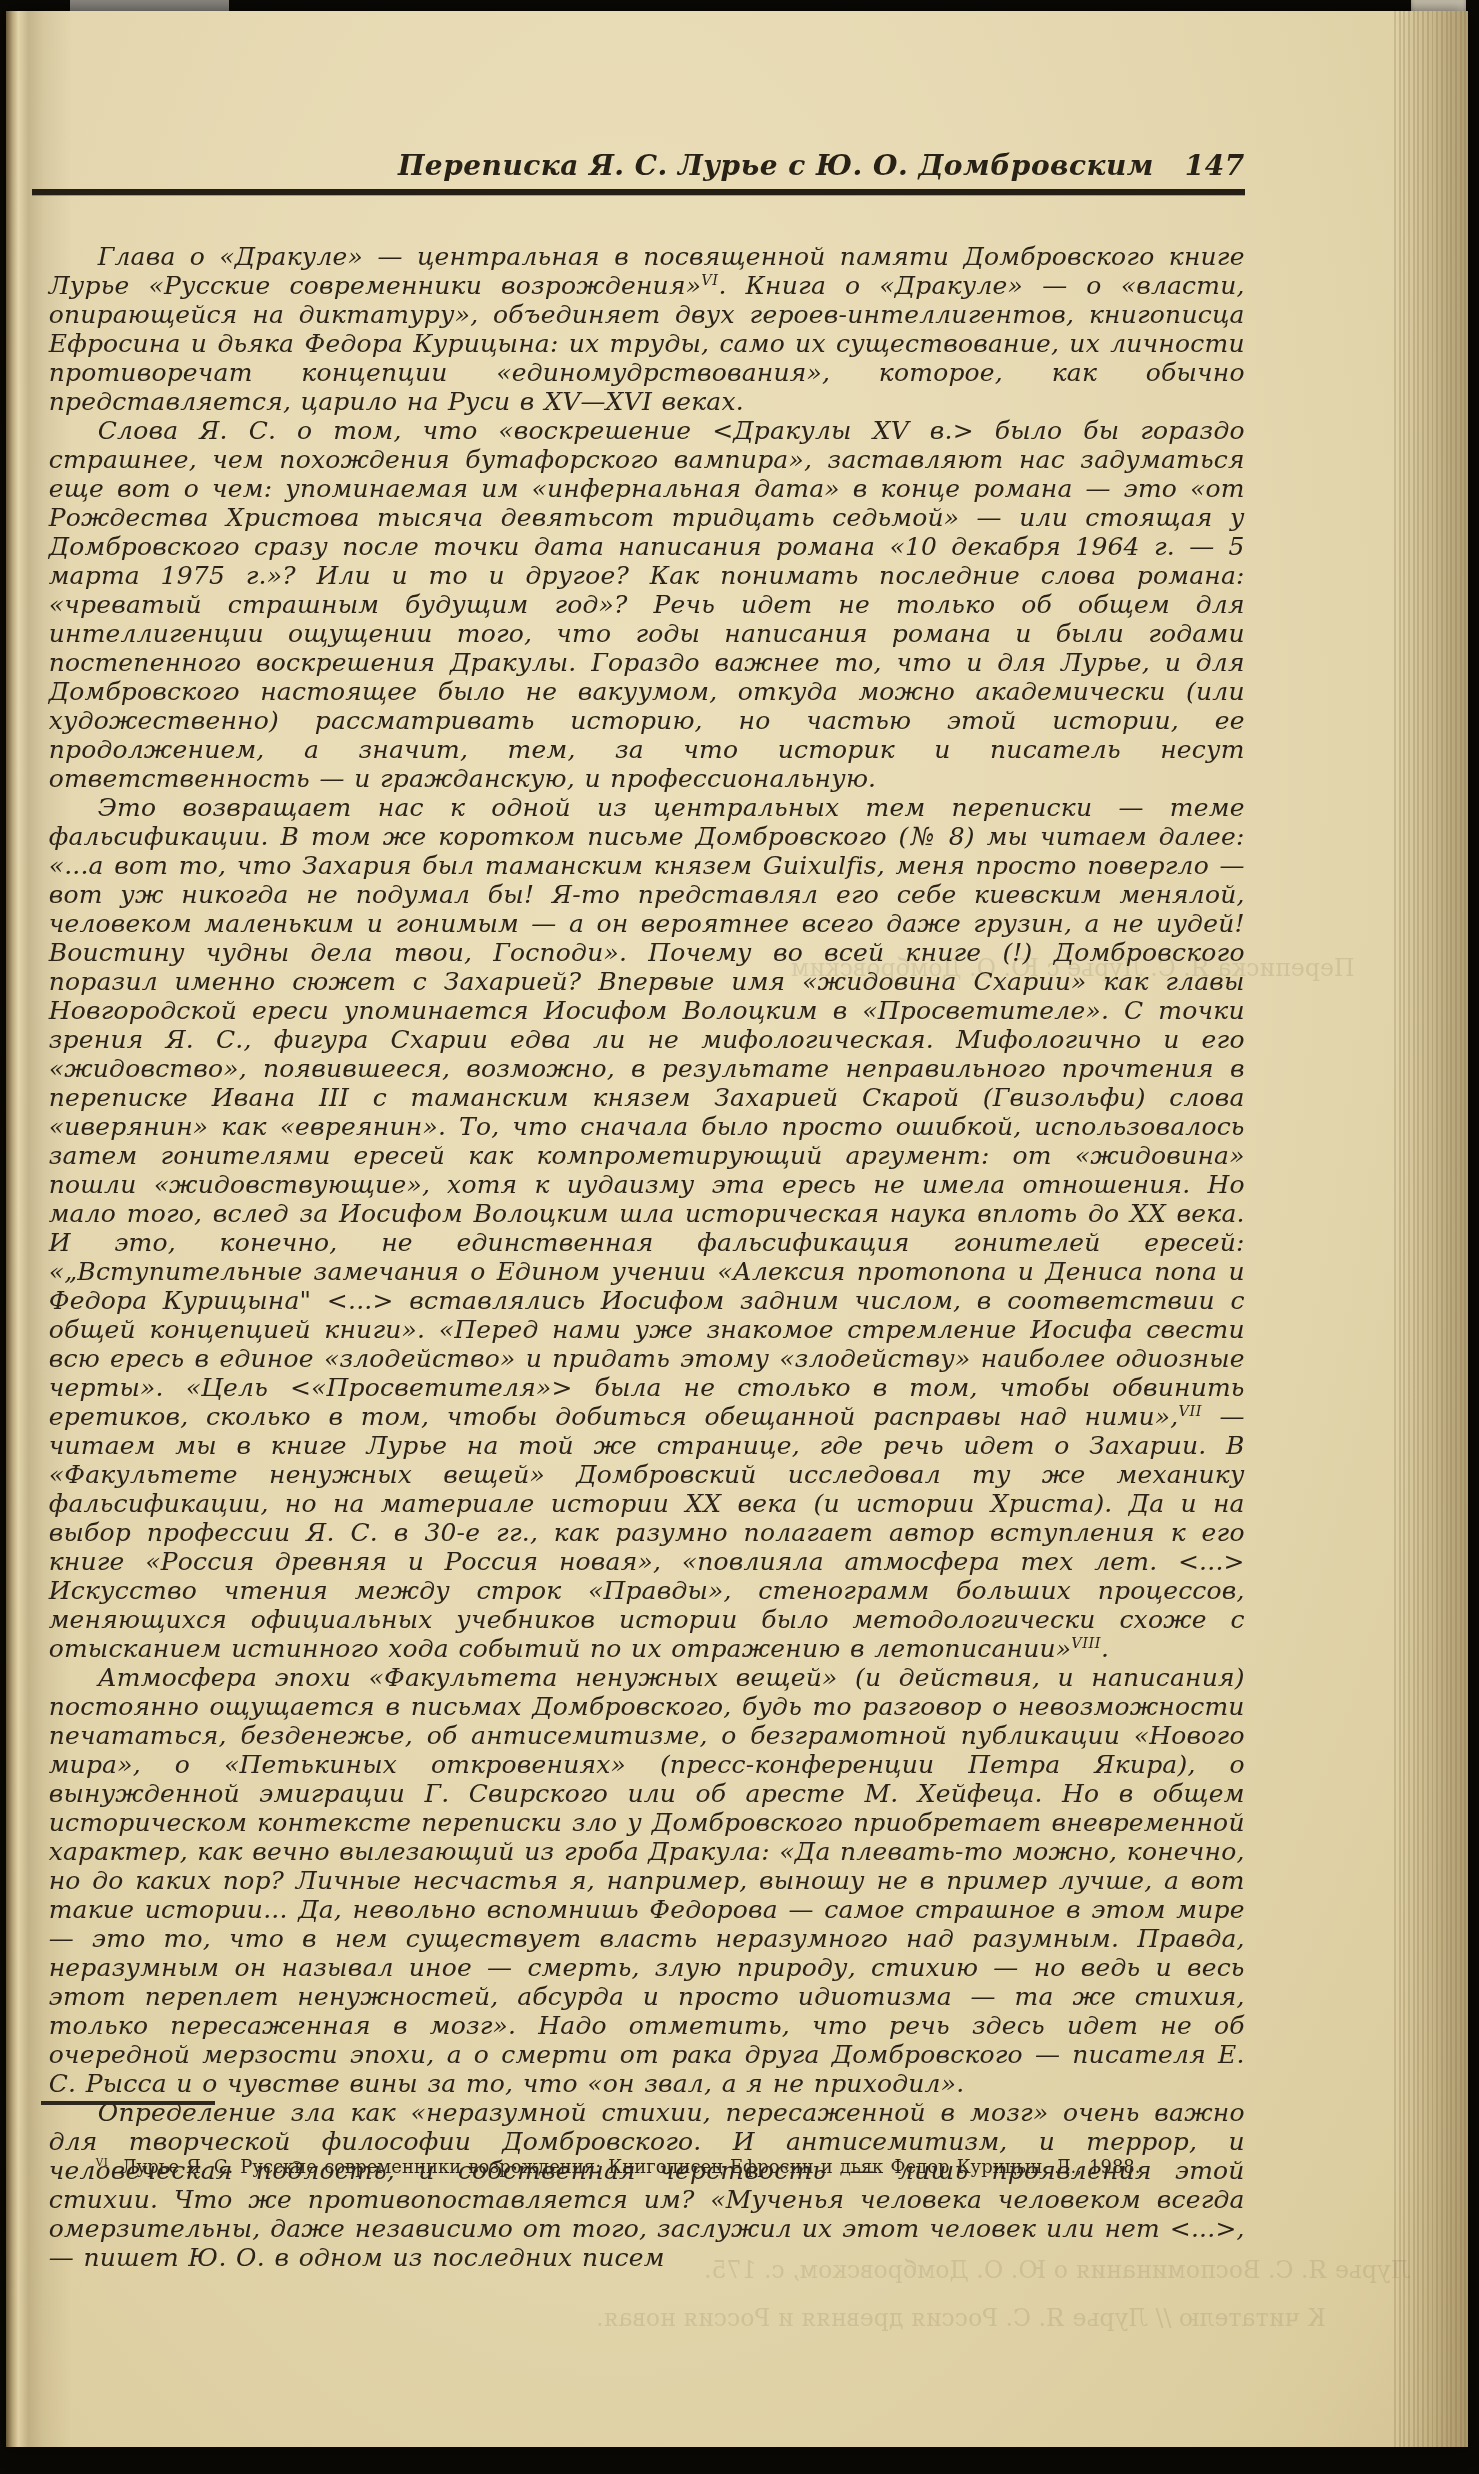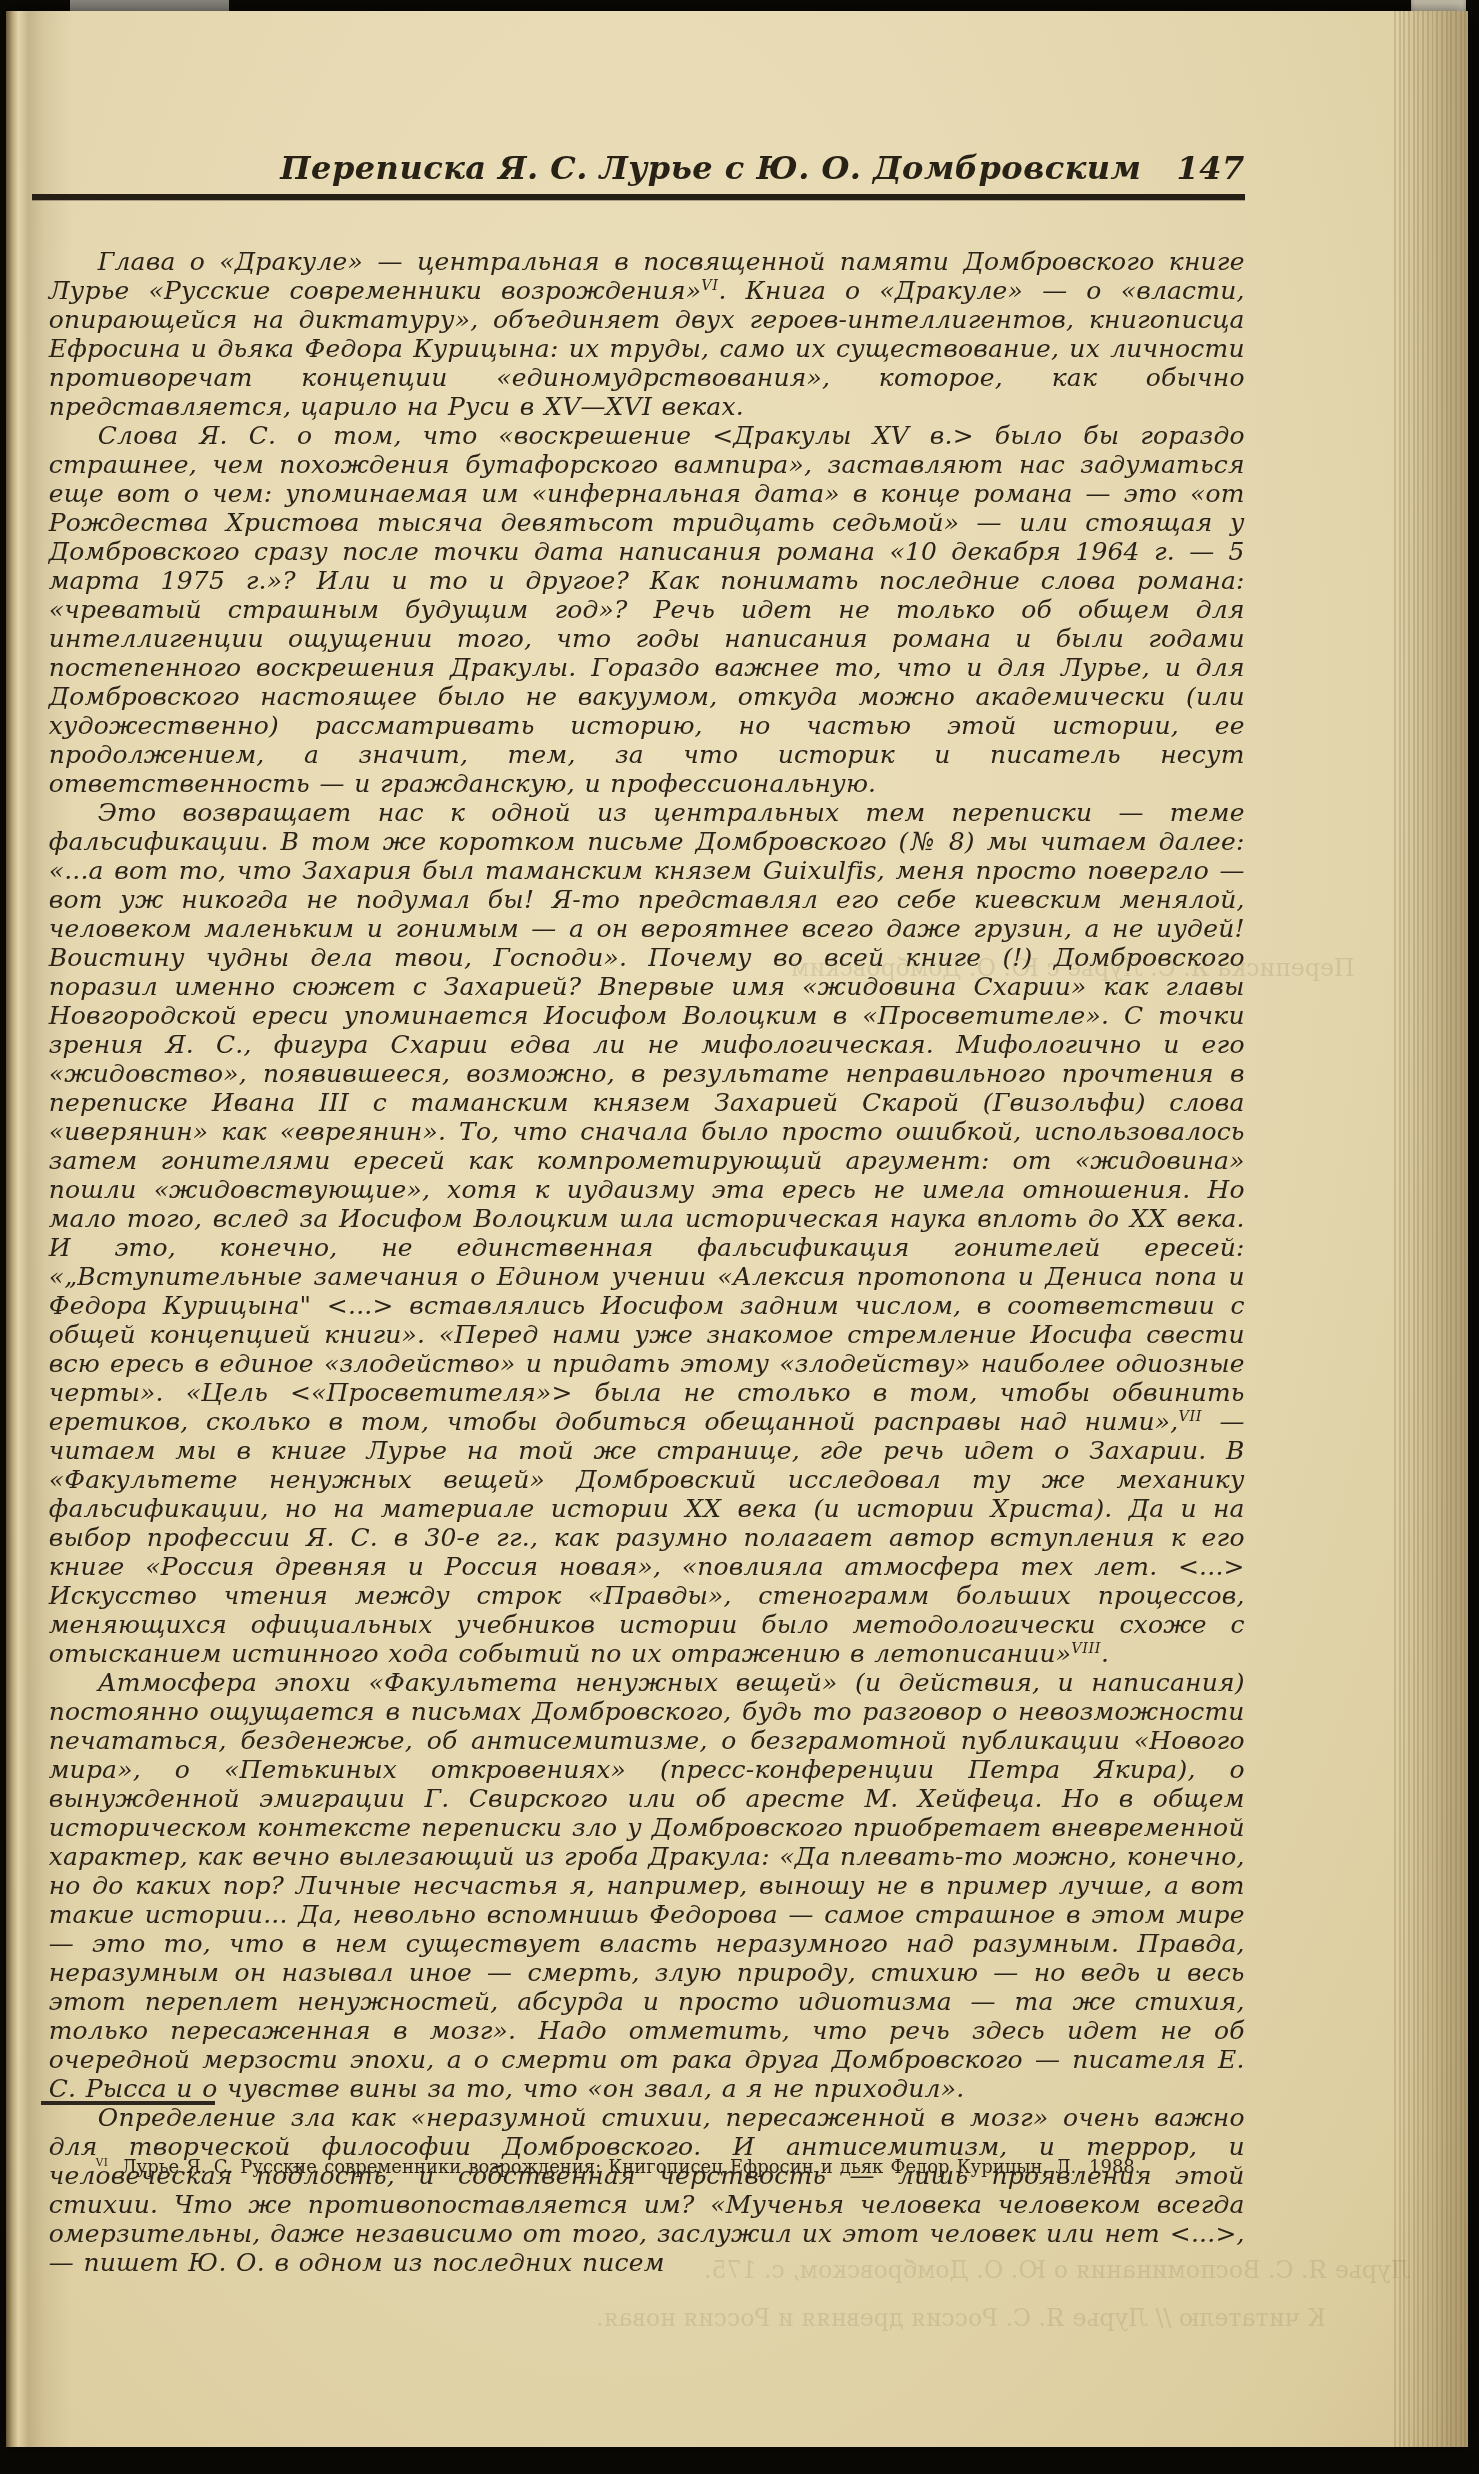--- a/index.html
+++ b/index.html
@@ -45,21 +45,21 @@
     pointer-events:none;
   }
   .content{
     position:absolute;left:43px;top:0;width:1196px;
   }
   .running-head{
     margin-top:138px;
     text-align:right;
     font-style:italic;
     font-weight:700;
-    font-size:32px;
+    font-size:28px;
     letter-spacing:0.5px;
     color:#2821163;
     color:#282116;
     white-space:nowrap;
   }
   .head-rule{
     margin-top:6.6px;margin-left:-17px;
     height:5.7px;background:#241e15;
     box-shadow:0 0.9px 0 rgba(36,30,21,.35);
   }

